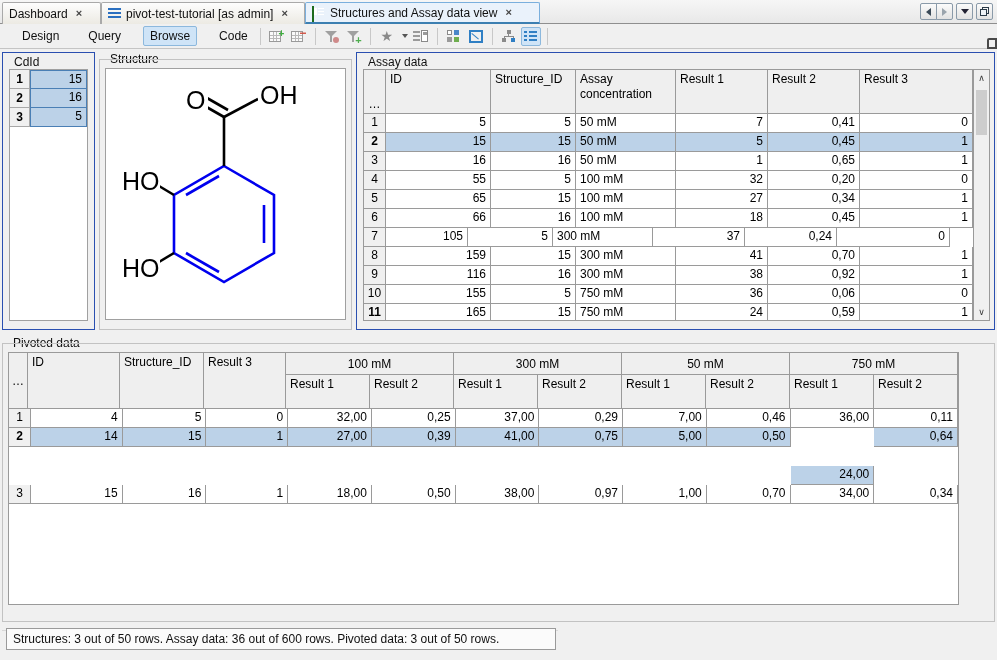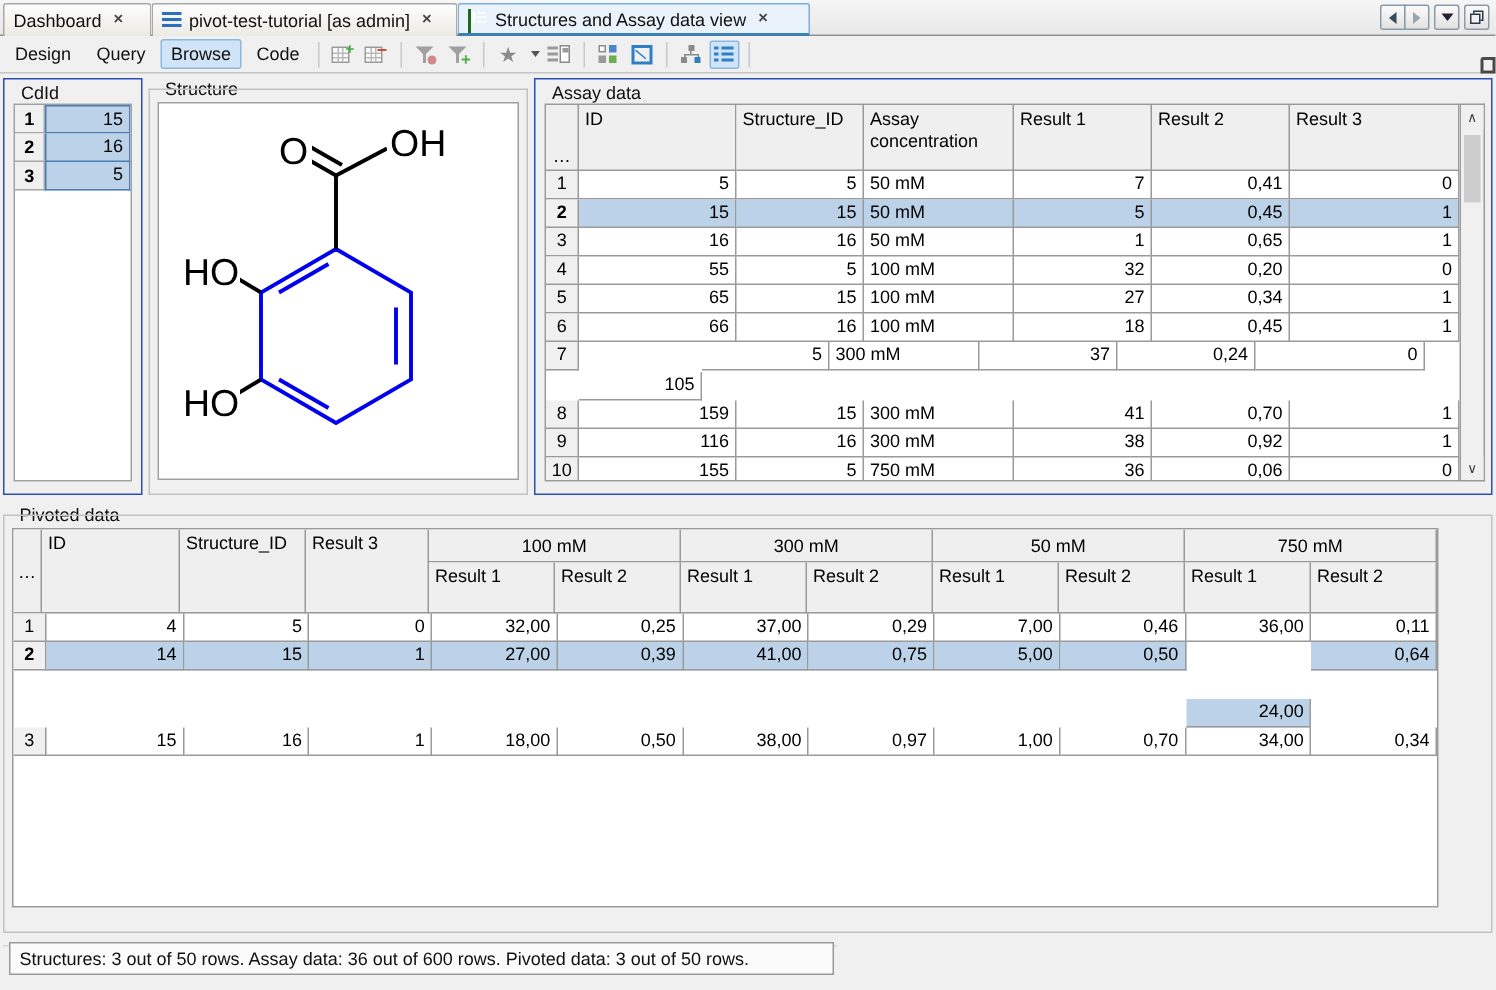--- a/index.html
+++ b/index.html
@@ -77,21 +77,21 @@
 
   
   #toolbar{
     position:absolute;left:0;top:24px;width:997px;height:25px;
     background:#f0f0f0;
     border-bottom:1px solid #c4c4c4;
     box-sizing:border-box;
     display:flex;align-items:center;
   }
   .menu-item{
-    font-size:12px;padding:2px 6px;margin-left:3px;color:#101010;border:1px solid transparent;
+    font-size:12px;padding:2px 6px;margin-left:15px;color:#101010;border:1px solid transparent;
     box-sizing:border-box;border-radius:2px;
   }
   .menu-item.sel{background:#cfe4f7;border:1px solid #8cb8dd;}
   .tsep{width:1px;height:17px;background:#c8c8c8;margin:0 5px;}
   .tbtn{
     width:20px;height:19px;display:flex;align-items:center;justify-content:center;
     box-sizing:border-box;border:1px solid transparent;border-radius:2px;margin:0 1px;
   }
   .tbtn.on{background:#cfe4f7;border:1px solid #8cb8dd;}
 
@@ -528,21 +528,21 @@
           <div class="gc rowno" style="width: 22px; height: 19px;">6</div>
           <div class="gc r" style="width: 105px; height: 19px;">66</div>
           <div class="gc r" style="width: 85px; height: 19px;">16</div>
           <div class="gc" style="width: 100px; height: 19px;">100 mM</div>
           <div class="gc r" style="width: 92px; height: 19px;">18</div>
           <div class="gc r" style="width: 92px; height: 19px;">0,45</div>
           <div class="gc r" style="width: 113px; height: 19px;">1</div>
         </div>
         <div class="gr">
           <div class="gc rowno" style="width: 22px; height: 19px;">7</div>
-          <div class="gc r" style="width: 82px; height: 19px; margin-top: 20px;">105</div>
+          <div class="gc r" style="width: 82px; height: 19px;">105</div>
           <div class="gc r" style="width: 85px; height: 19px;">5</div>
           <div class="gc" style="width: 100px; height: 19px;">300 mM</div>
           <div class="gc r" style="width: 92px; height: 19px;">37</div>
           <div class="gc r" style="width: 92px; height: 19px;">0,24</div>
           <div class="gc r" style="width: 113px; height: 19px;">0</div>
         </div>
         <div class="gr">
           <div class="gc rowno" style="width: 22px; height: 19px;">8</div>
           <div class="gc r" style="width: 105px; height: 19px;">159</div>
           <div class="gc r" style="width: 85px; height: 19px;">15</div>

